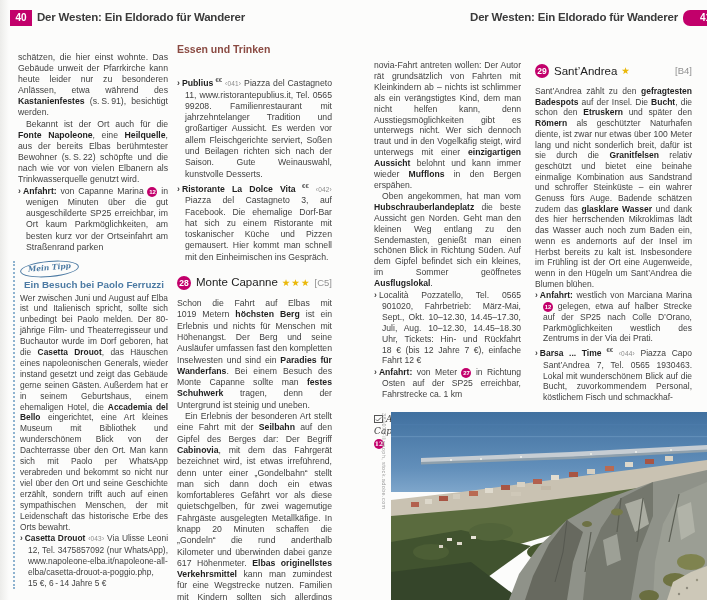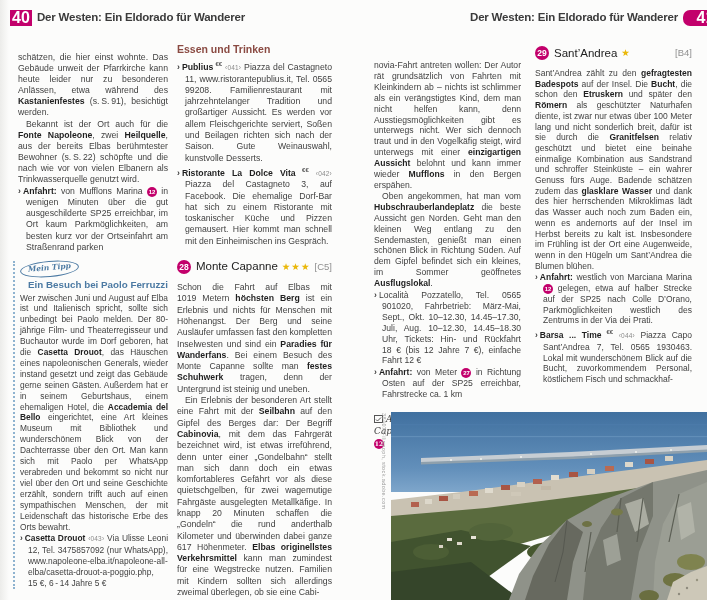--- a/index.html
+++ b/index.html
@@ -9,21 +9,21 @@
     background:#fcfcfb;
     font-family:"Liberation Sans", sans-serif;
     color:#3f3f3f;
     overflow:hidden;
   }
   .scan-edge { position:absolute; left:0; top:0; width:9px; height:600px;
     background:linear-gradient(90deg,#ececea,#fcfcfb); }
 
   
   .pagenum { position:absolute; top:10px; height:16px; background:#c2006b; color:#fff;
-    font-weight:bold; font-size:16px; line-height:16px; text-align:center; }
+    font-weight:bold; font-size:10px; line-height:16px; text-align:center; }
   .pagenum.left  { left:10px;  width:22px; }
   .pagenum.right { left:683px; width:45px;border-radius:7px; }
   .pagehead { position:absolute; top:11px; font-weight:bold; font-size:11.5px; color:#3b3b3b;
     letter-spacing:-0.2px; white-space:nowrap;text-align:center; }
   .pagehead.left  { left:37px; }
   .pagehead.right { right:29px; }
 
   
   .col { position:absolute; text-align:justify; }
   .col.l1 { left:18px;  top:52px; width:150px; font-size:8.7px; line-height:11.1px; }
@@ -37,37 +37,37 @@
   .i   { font-style:italic; }
   .sup { font-size:6px; vertical-align:4px; color:#555; font-weight:bold; }
   .ref { font-size:6.5px; color:#8a8a8a; letter-spacing:0.2px; }
   .badge { display:inline-block; background:#c2006b; color:#fff; border-radius:50%;
     width:10px; height:10px; line-height:10px; font-size:6px; font-weight:bold;
     text-align:center; text-indent:0; font-style:normal; vertical-align:0px; }
 
   .listing { padding-left:8px; text-indent:-8px; margin-top:1px; }
   .arrow { font-weight:bold; color:#3a3a3a; padding-right:2px; }
 
-  .subhead { font-weight:bold; font-size:10.5px; color:#8a4a42; margin-bottom:4px; }
+  .subhead { font-weight:bold; font-size:10.5px; color:#8a4a42; margin-bottom:20px; }
 
   .secthead { display:flex; align-items:center; margin:13px 0 8px 0; }
-  .secthead.first { margin-top:2px; }
+  .secthead.first { margin-top:20px; }
   .sectnum { flex:none; width:14px; height:14px; border-radius:50%; background:#c2006b;
     color:#fff; font-size:8.5px; font-weight:bold; text-align:center; line-height:14px; text-indent:0; }
   .secttitle { font-weight:normal; font-size:11.5px; color:#222; margin-left:5px; white-space:nowrap; }
   .stars { color:#eab80a; font-size:9.5px; margin-left:4px; letter-spacing:1px; }
   .grid { margin-left:auto; color:#8f8f8f; font-weight:normal; font-size:9.5px; }
 
   
   .tipbox { margin-top:8px; margin-left:-5px; padding-left:5px;
     border-left:2px dotted #8fb3cf; font-size:8.4px; line-height:10.9px; }
   .stamp { display:inline-block; border:1.4px solid #4c7aa3; border-radius:50%;
     color:#4c7aa3; font-family:"DejaVu Serif", serif; font-style:italic; font-weight:bold;
     font-size:7.5px; padding:1px 7px 2px 7px; transform:rotate(-5deg); margin-bottom:3px; }
-  .tiphead { color:#4c7aa3; font-weight:bold; font-size:9.8px; margin-bottom:2px; text-align:right; }
+  .tiphead { color:#4c7aa3; font-weight:bold; font-size:9.8px; margin-bottom:2px; text-align:center; }
 
   
   .caption { margin-top:13px; font-family:"DejaVu Serif", serif; font-style:italic;
     font-size:9px; line-height:12px; color:#3a3a3a; text-align:left; }
   .capicon { display:inline-block; vertical-align:-1px; margin-right:3px; }
 
   
   .photo { position:absolute; left:391px; top:412px; width:316px; height:188px; overflow:hidden; }
   .photo svg { display:block; width:100%; height:100%; }
   .credit { position:absolute; left:381px; top:413px; height:120px;
@@ -78,22 +78,22 @@
 
 <div class="scan-edge"></div>
 
 <div class="pagenum left">40</div>
 <div class="pagehead left">Der Westen: Ein Eldorado für Wanderer</div>
 <div class="pagehead right">Der Westen: Ein Eldorado für Wanderer</div>
 <div class="pagenum right">41</div>
 
 <div class="col l1">
   <p class="para"><span>schätzen, die hier einst wohnte. Das Gebäude unweit der Pfarrkirche kann heute leider nur zu besonderen Anlässen, etwa während des </span><span class="b">Kastanienfestes</span><span> (s. S. 91), besichtigt werden.</span></p>
-  <p class="para indent"><span>Bekannt ist der Ort auch für die </span><span class="b">Fonte Napoleone</span><span>, zwei </span><span class="b">Heilquelle</span><span>, aus der bereits Elbas berühmtester Bewohner (s. S. 22) schöpfte und die nach wie vor von vielen Elbanern als Trinkwasserquelle genutzt wird.</span></p>
-  <div class="listing"><span class="arrow">›</span><span><span class="b">Anfahrt:</span><span> von Mufflons Marina </span><span class="badge">12</span><span> in wenigen Minuten über die gut ausgeschilderte SP25 erreichbar, im Ort kaum Parkmöglichkeiten, am besten kurz vor der Ortseinfahrt am Straßenrand parken</span></span></div>
+  <p class="para indent"><span>Bekannt ist der Ort auch für die </span><span class="b">Fonte Napoleone</span><span>, eine </span><span class="b">Heilquelle</span><span>, aus der bereits Elbas berühmtester Bewohner (s. S. 22) schöpfte und die nach wie vor von vielen Elbanern als Trinkwasserquelle genutzt wird.</span></p>
+  <div class="listing"><span class="arrow">›</span><span><span class="b">Anfahrt:</span><span> von Capanne Marina </span><span class="badge">12</span><span> in wenigen Minuten über die gut ausgeschilderte SP25 erreichbar, im Ort kaum Parkmöglichkeiten, am besten kurz vor der Ortseinfahrt am Straßenrand parken</span></span></div>
 
   <div class="tipbox">
     <div><span class="stamp">Mein Tipp</span></div>
     <div class="tiphead">Ein Besuch bei Paolo Ferruzzi</div>
     <p class="para"><span>Wer zwischen Juni und August auf Elba ist und Italienisch spricht, sollte sich unbedingt bei Paolo melden. Der 80-jährige Film- und Theaterregisseur und Buchautor wurde im Dorf geboren, hat die </span><span class="b">Casetta Drouot</span><span>, das Häuschen eines napoleonischen Generals, wieder instand gesetzt und zeigt das Gebäude gerne seinen Gästen. Außerdem hat er in seinem Geburtshaus, einem ehemaligen Hotel, die </span><span class="b">Accademia del Bello</span><span> eingerichtet, eine Art kleines Museum mit Bibliothek und wunderschönem Blick von der Dachterrasse über den Ort. Man kann sich mit Paolo per WhatsApp verabreden und bekommt so nicht nur viel über den Ort und seine Geschichte erzählt, sondern trifft auch auf einen sympathischen Menschen, der mit Leidenschaft das historische Erbe des Orts bewahrt.</span></p>
     <div class="listing"><span class="arrow">›</span><span><span class="b">Casetta Drouot</span><span> </span><span class="ref">‹043›</span><span> Via Ulisse Leoni 12, Tel. 3475857092 (nur WhatsApp), www.napoleone-elba.it/napoleone-all-elba/casetta-drouot-a-poggio.php, 15&nbsp;€, 6 - 14 Jahre 5&nbsp;€</span></span></div>
   </div>
 </div>
 
 <div class="col l2">

